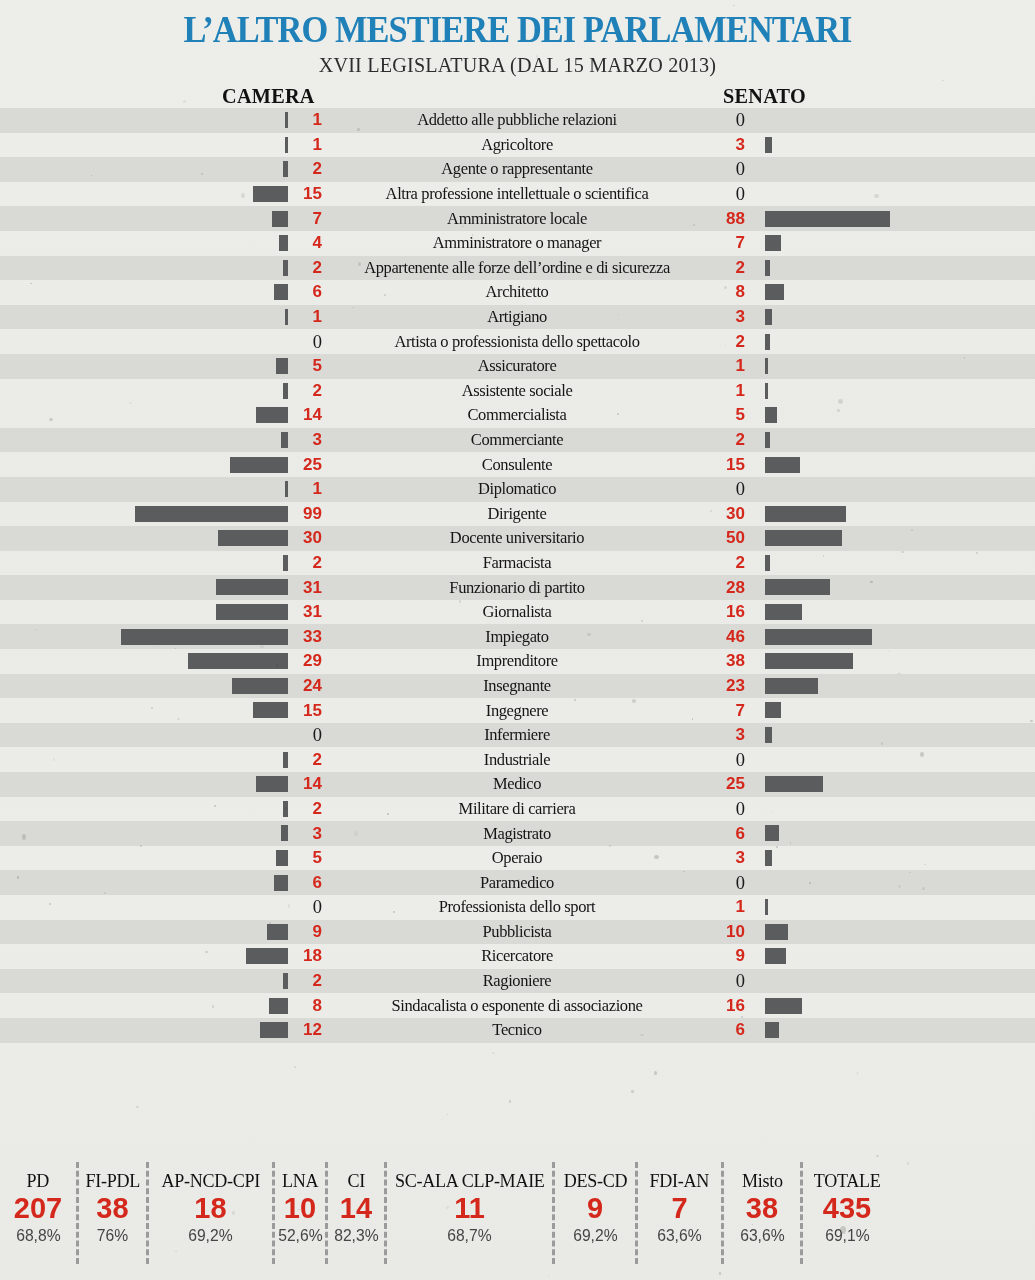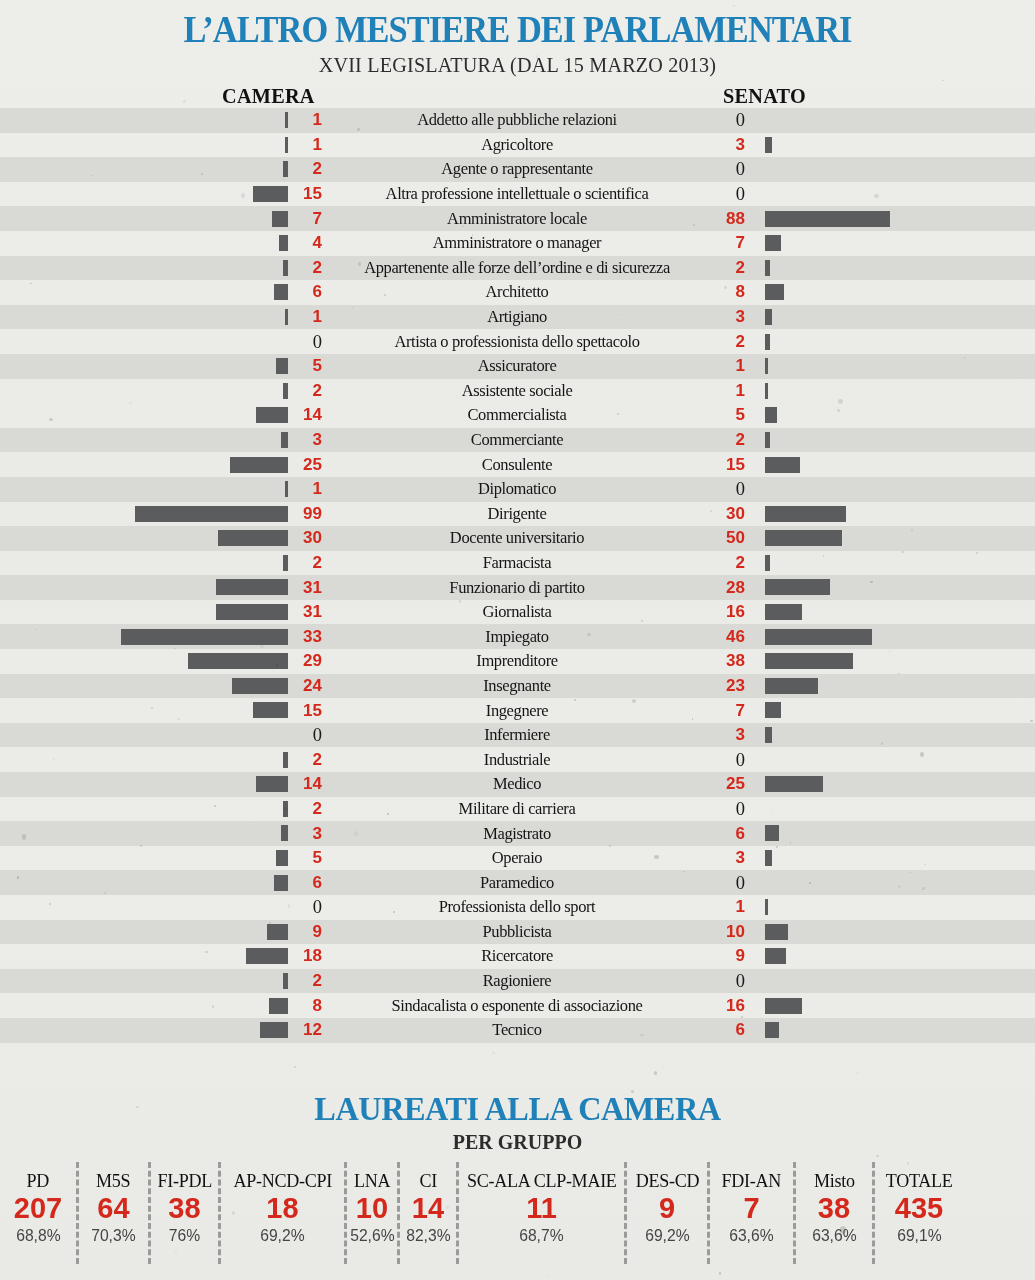--- a/index.html
+++ b/index.html
@@ -366,35 +366,26 @@
       </div>
       <div class="row stripe">
         <div class="bar cam-bar" style="width: 28px;"></div>
         <span class="num cam-num">12</span>
         <span class="prof-label">Tecnico</span>
         <span class="num sen-num">6</span>
         <div class="bar sen-bar" style="width: 14px;"></div>
       </div>
     </div>
 
-  <div class="footer">
-    <h2 class="footer-title">LAUREATI ALLA CAMERA</h2>
-    <h3 class="footer-sub">PER GRUPPO</h3>
-  </div>
 
   <div class="groups">
       <div class="group-cell" style="width: 76px;">
         <div class="group-label">PD</div>
         <div class="group-value">207</div>
         <div class="group-pct">68,8%</div>
-      </div>
-      <div class="group-cell" style="width: 72px;">
-        <div class="group-label">M5S</div>
-        <div class="group-value">64</div>
-        <div class="group-pct">70,3%</div>
       </div>
       <div class="group-cell" style="width: 70px;">
         <div class="group-label">FI-PDL</div>
         <div class="group-value">38</div>
         <div class="group-pct">76%</div>
       </div>
       <div class="group-cell" style="width: 126px;">
         <div class="group-label">AP-NCD-CPI</div>
         <div class="group-value">18</div>
         <div class="group-pct">69,2%</div>

